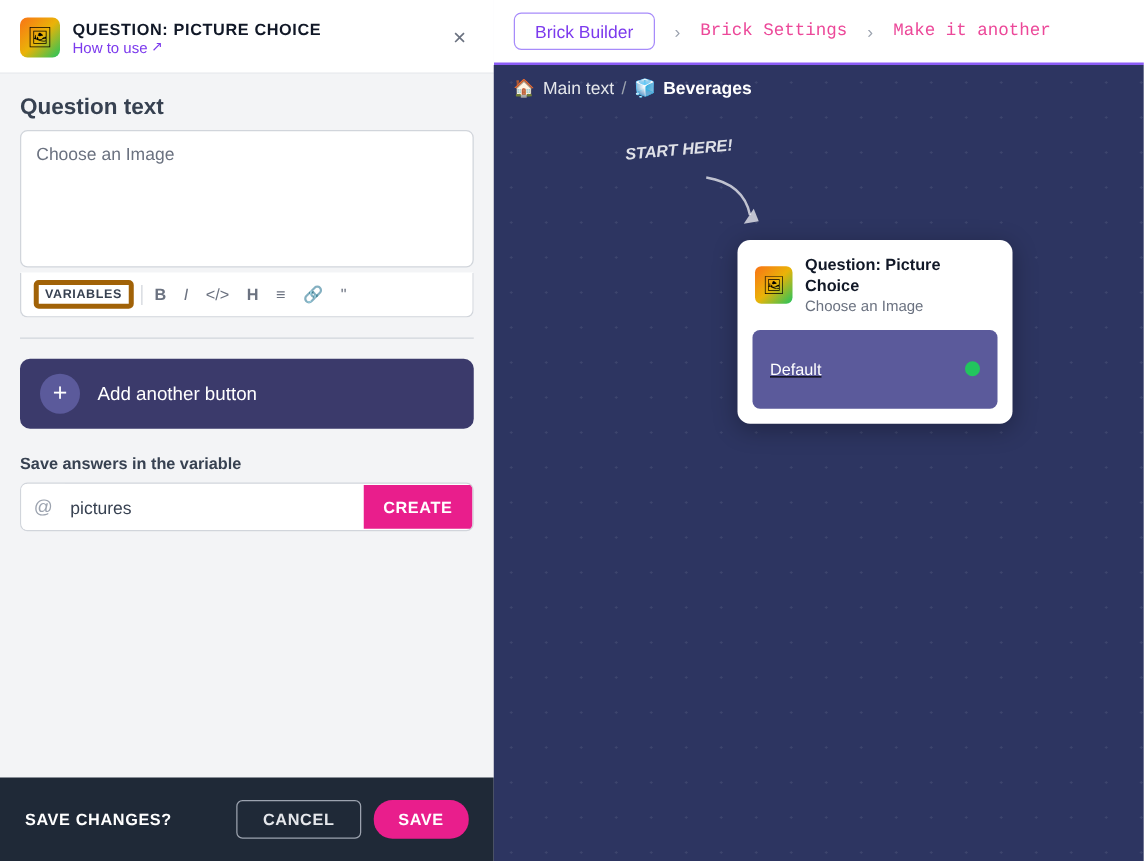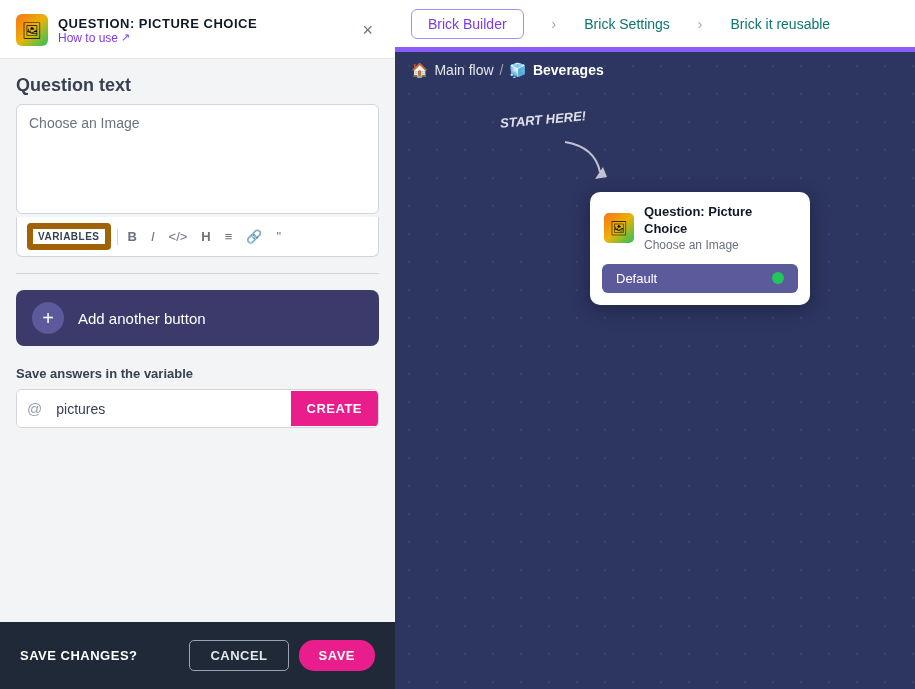--- a/index.html
+++ b/index.html
@@ -13,23 +13,24 @@
       font-weight: 500;
       background: #fff;
       cursor: pointer;
     }
     .nav-separator {
       color: #9ca3af;
       margin: 0 8px;
       font-size: 14px;
     }
     .nav-item {
-      color: #0f766e;
-      font-size: 14px;
-      cursor: pointer;
+      color: #ec4899;
+      font-size: 14px;
+      cursor: pointer;
+      font-family: Liberation Mono, monospace;
     }
 
     
     .layout {
       display: flex;
       flex: 1;
       height: 689px;
     }
 
     
@@ -120,21 +121,21 @@
     .toolbar-btn {
       background: none; border: none; cursor: pointer;
       color: #6b7280; font-size: 13px; padding: 2px 4px;
       border-radius: 3px;
       font-family: inherit;
     }
     .toolbar-variables {
       font-size: 10px;
       font-weight: 700;
       color: #374151;
-      border: 6px solid #a16207;
+      border: 4px solid #a16207;
       border-radius: 4px;
       padding: 2px 5px;
       cursor: pointer;
       background: none;
       letter-spacing: 0.5px;
     }
     .divider { width: 1px; height: 16px; background: #d1d5db; }
 
     .section-divider {
       height: 1px; background: #d1d5db; margin: 16px 0;
@@ -316,24 +317,25 @@
       line-height: 1.3;
     }
     .card-subtitle {
       font-size: 12px;
       color: #6b7280;
     }
     .card-default-row {
       margin: 0 12px 12px;
       background: #5b5a9b;
       border-radius: 6px;
-      padding: 7px 14px;
+      padding: 24px 14px;
       display: flex;
       align-items: center;
       justify-content: space-between;
+      text-decoration: underline;
     }
     .card-default-label {
       color: #fff;
       font-size: 13px;
       font-weight: 500;
     }
     .green-dot {
       width: 12px; height: 12px;
       background: #22c55e;
       border-radius: 50%;
@@ -353,26 +355,26 @@
     }
     .arrow-svg {
       position: absolute;
       top: 85px;
       left: 160px;
     }
   </style>
 </head>
 <body>
 
-<div style="position:fixed;top:0;left:395px;right:0;z-index:100;background:#fff;border-bottom:5px solid #8b5cf6;height:52px;display:flex;align-items:center;padding:0 16px;gap:20px;">
+<div style="position:fixed;top:0;left:395px;right:0;z-index:100;background:#fff;border-bottom:2px solid #8b5cf6;height:52px;display:flex;align-items:center;padding:0 16px;gap:8px;">
   <button class="nav-tab-active">Brick Builder</button>
   <span class="nav-separator">›</span>
   <span class="nav-item">Brick Settings</span>
   <span class="nav-separator">›</span>
-  <span class="nav-item">Brick it reusable</span>
+  <span class="nav-item">Make it another</span>
 </div>
 
 <div class="layout">
 
   <div class="left-panel">
 
     <div class="panel-header">
       <div class="panel-icon">🖼</div>
       <div class="panel-title-wrap">
         <div class="panel-title">QUESTION: PICTURE CHOICE</div>
@@ -427,21 +429,21 @@
         <button class="cancel-btn">CANCEL</button>
         <button class="save-btn">SAVE</button>
       </div>
     </div>
   </div>
 
   <div class="canvas">
 
     <div class="breadcrumb-bar">
       <span>🏠</span>
-      <span>Main flow</span>
+      <span>Main text</span>
       <span class="breadcrumb-sep">/</span>
       <span>🧊</span>
       <span class="breadcrumb-bold">Beverages</span>
     </div>
 
     <div class="start-here">START HERE!</div>
 
     <svg class="arrow-svg" width="60" height="50" viewBox="0 0 60 50">
       <path d="M10 5 Q40 10 45 35" stroke="white" stroke-width="2" fill="none" opacity="0.7" stroke-dasharray="none"></path>
       <polygon points="40,42 48,30 52,40" fill="white" opacity="0.7"></polygon>

